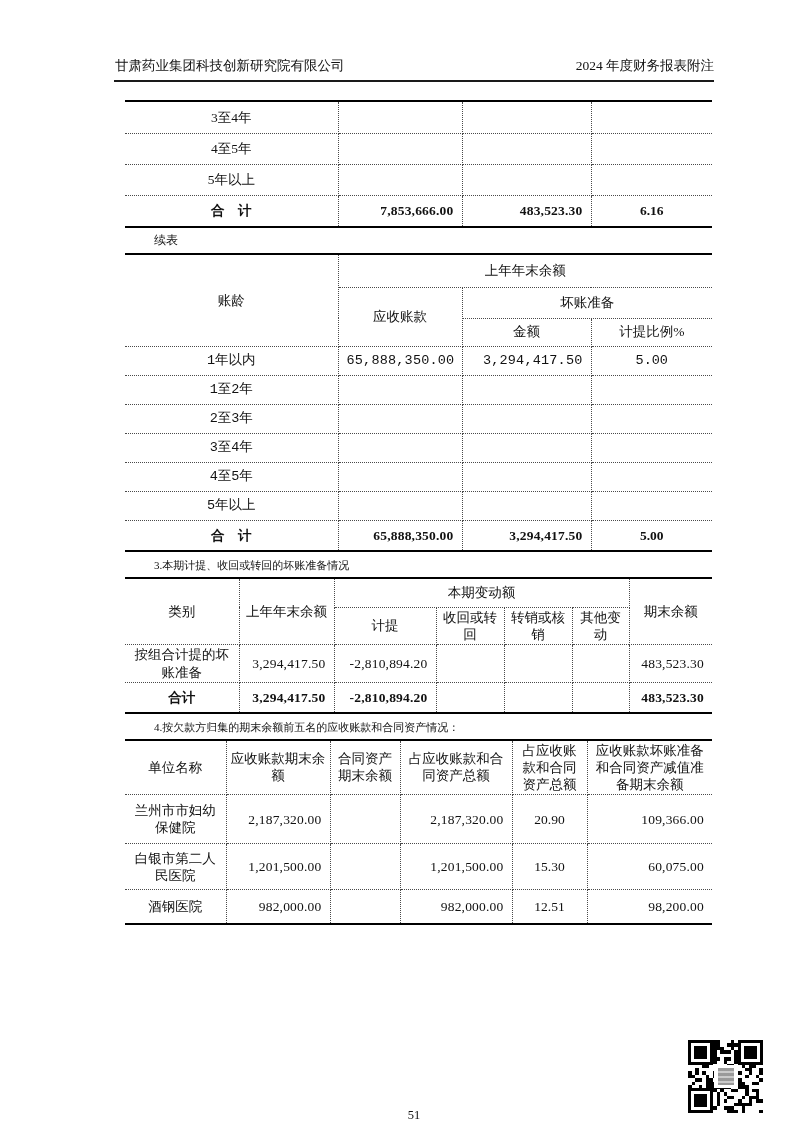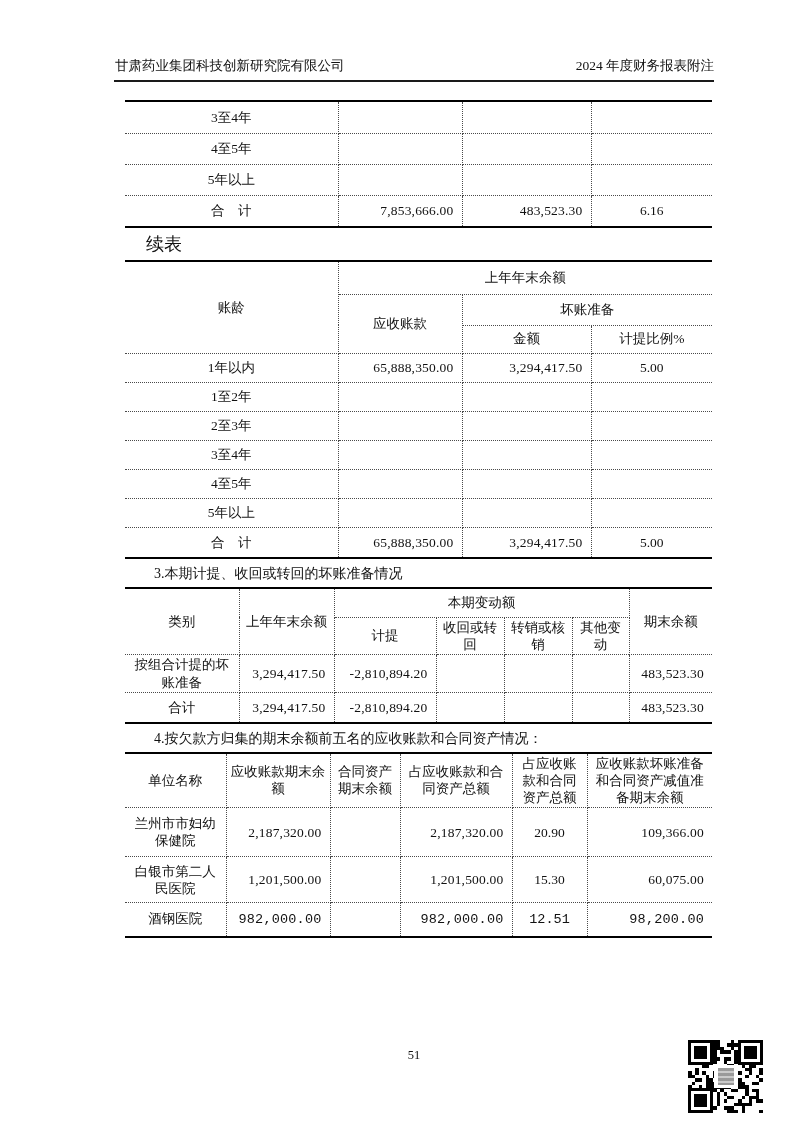--- a/index.html
+++ b/index.html
@@ -23,32 +23,32 @@
     vertical-align:middle;overflow:hidden;line-height:1.28;
   }
   th{text-align:center;padding:1px 4px;}
   tr:first-child>th,tr:first-child>td{border-top:none;}
   tr:last-child>th,tr:last-child>td{border-bottom:none;}
   .el{border-left:none !important;}
   .er{border-right:none !important;}
   .num{text-align:right;letter-spacing:.2px;}
   .ctr{text-align:center;}
   .lbl{text-align:center;}
-  .total td{font-weight:normal;}
+  .total td{font-weight:bold;}
   .t1{margin-top:18px;}
   .t1 tr{height:31px;}
-  .cont-note{margin:4px 0 4px 32px;font-size:18px;}
+  .cont-note{margin:4px 0 4px 40px;font-size:12px;}
   .t2 tr.h1{height:32px;} .t2 tr.h2{height:31px;} .t2 tr.h3{height:28px;}
-  .t2 tr.d{height:29px;} .t2 tr.total{height:30px;}
-  .sec-title{margin:6px 0 4px 40px;font-size:14px;}
+  .t2 tr.d{height:29px;font-family:Liberation Mono, monospace;} .t2 tr.total{height:30px;}
+  .sec-title{margin:6px 0 4px 40px;font-size:11px;}
   .t3 tr.h1{height:28px;} .t3 tr.h2{height:36px;}
   .t3 tr.d{height:38px;} .t3 tr.total{height:29px;}
   .t4 tr.h1{height:53px;}
-  .t4 tr.d2{height:49px;} .t4 tr.d3{height:46px;} .t4 tr.d1{height:33px;font-family:Liberation Mono, monospace;}
-  .page-number{position:absolute;left:0;top:1048px;width:600px;text-align:center;font-size:12.5px;}
+  .t4 tr.d2{height:49px;} .t4 tr.d3{height:46px;} .t4 tr.d1{height:33px;}
+  .page-number{position:absolute;left:0;top:1108px;width:600px;text-align:center;font-size:12.5px;}
   
   .qr{position:absolute;left:688px;top:1040px;width:75px;height:73px;background:#fff;}
   .qr .mods{position:absolute;inset:0;display:grid;
     grid-template-columns:repeat(21,1fr);grid-template-rows:repeat(21,1fr);}
   .qr .mods i{display:block;}
   .qr .mods i.f{background:#000;}
   .fp{position:absolute;width:25px;height:25px;border:3.5px solid #000;background:#fff;box-sizing:border-box;}
   .fp::after{content:"";position:absolute;inset:3px;background:#000;}
   .fp.tl{left:0;top:0;} .fp.tr{right:0;top:0;} .fp.bl{left:0;bottom:0;}
   .qr-logo{position:absolute;left:26px;top:25px;width:24px;height:23px;background:#fff;}

